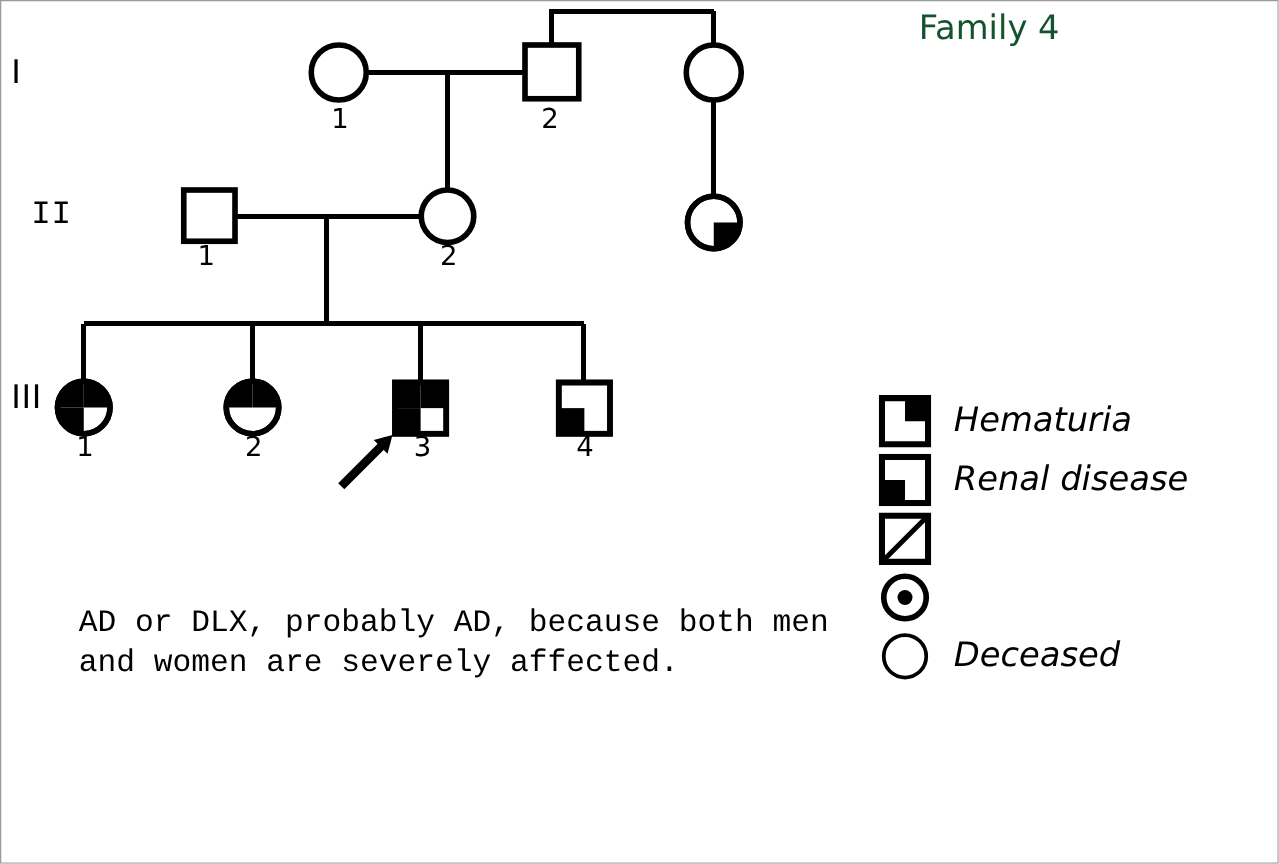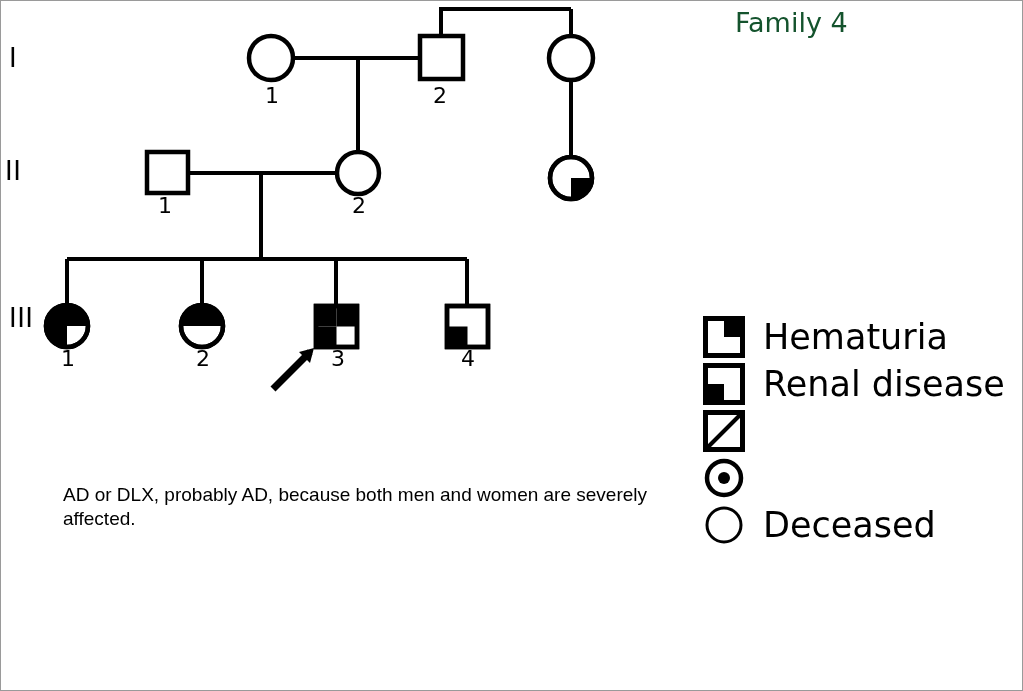--- a/index.html
+++ b/index.html
@@ -50,22 +50,22 @@
     font-size: 27px;
     color: #14532d;
     white-space: nowrap;
     margin-left: 34px;
   }
   #annotation {
     position: absolute;
     left: 62px;
     top: 482px;
     width: 620px;
-    font-family: Liberation Sans, sans-serif;
-    font-size: 19px;
+    font-family: Liberation Mono, monospace;
+    font-size: 25px;
     line-height: 1.28;
     color: #000;
   }
   #legend {
     position: absolute;
     left: 702px;
     top: 312px;
     width: 320px;
   }
   .legend-row {
@@ -76,35 +76,36 @@
   .legend-sym {
     width: 46px;
     height: 44px;
     flex: 0 0 46px;
     display: flex;
     align-items: center;
     justify-content: flex-start;
   }
   .legend-text {
     font-family: "DejaVu Sans", sans-serif;
-    font-size: 35px;
+    font-size: 27px;
     color: #000;
     margin-left: 14px;
     white-space: nowrap;
+    font-style: italic;
   }
 </style>
 </head>
 <body>
 
 <div id="page">
 
   <div id="family-title">Family 4</div>
 
   <div class="gen-label" style="left:8px; top:42px;">I</div>
-  <div class="gen-label" style="left:4px; top:155px;">II</div>
+  <div class="gen-label" style="left:24px; top:155px;font-family:Liberation Mono, monospace;">II</div>
   <div class="gen-label" style="left:8px; top:302px;">III</div>
 
   <div class="indiv-num" style="left:256px; top:82px;">1</div>
   <div class="indiv-num" style="left:424px; top:82px;">2</div>
   <div class="indiv-num" style="left:149px; top:192px;">1</div>
   <div class="indiv-num" style="left:343px; top:192px;">2</div>
   <div class="indiv-num" style="left:52px;  top:345px;">1</div>
   <div class="indiv-num" style="left:187px; top:345px;">2</div>
   <div class="indiv-num" style="left:322px; top:345px;">3</div>
   <div class="indiv-num" style="left:452px; top:345px;">4</div>

